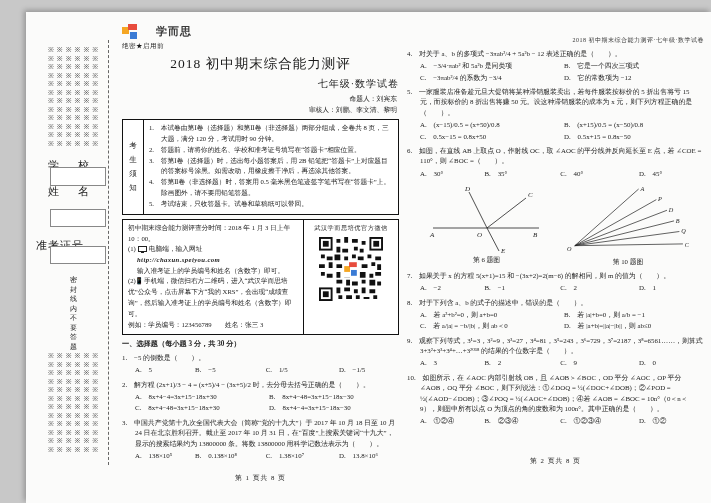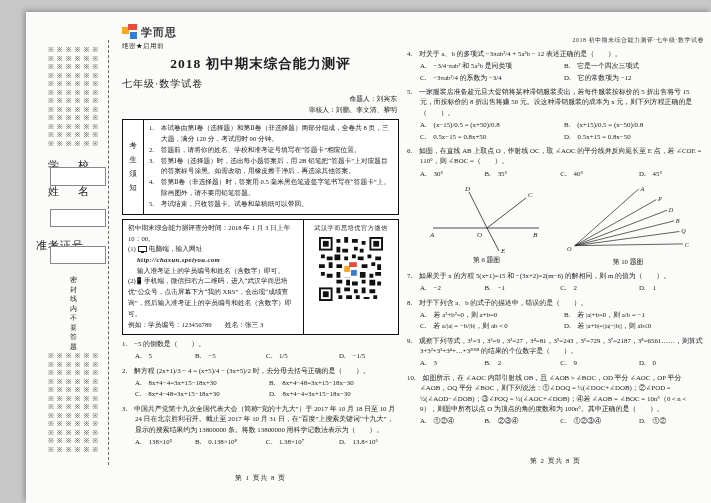--- a/index.html
+++ b/index.html
@@ -8,25 +8,25 @@
   #paper{position:absolute;left:26px;top:12px;right:0;bottom:0;background:#fbfbfa;box-shadow:-2px -2px 5px rgba(0,0,0,.25)}
   
   .stars{position:absolute;font-size:7px;line-height:8.5px;letter-spacing:3px;white-space:pre-line;color:#3d3d3d}
   .slabel{position:absolute;font-size:11px;letter-spacing:4px;width:58px;color:#222}
   .sbox{position:absolute;border:1px solid #888;background:#fff}
   .seal-vert{position:absolute;font-size:7px;line-height:9.5px;white-space:pre-line;text-align:center;color:#222}
   .sealline{position:absolute;border-left:1px dashed #666}
   
   #col1{position:absolute;left:122px;top:24px;width:277px}
   #col2{position:absolute;left:407px;top:36px;width:297px}
-  .brand{display:flex;align-items:center;gap:3px}
+  .brand{display:flex;align-items:flex-start;gap:18px}
   .brand-name{font-size:11px;font-weight:bold;color:#3a3a3a;letter-spacing:1px;font-family:"Liberation Sans",sans-serif}
   .classified{font-size:6.5px;margin-top:2px;letter-spacing:.5px}
-  .title{font-size:13.5px;font-weight:bold;text-align:center;margin-top:4px;letter-spacing:1px}
-  .subtitle{font-size:10px;text-align:left;margin-top:4px;letter-spacing:1px}
+  .title{font-size:13.5px;font-weight:normal;text-align:center;margin-top:4px;letter-spacing:1px}
+  .subtitle{font-size:10px;text-align:right;margin-top:4px;letter-spacing:1px}
   .authors{font-size:6.8px;text-align:right;margin-top:3px;line-height:1.55;padding-right:2px}
   .tbl{border:1.5px solid #111;display:flex;margin-top:4px;background:#fff}
   .notice-label{width:20px;border-right:1px solid #111;display:flex;align-items:center;justify-content:center;
                 font-size:7.5px;line-height:14px;white-space:pre-line;text-align:center}
   .notice-body{flex:1;padding:3px 5px 4px 5px;font-size:6.7px;line-height:1.62}
   .notice-item{padding-left:12px;text-indent:-12px}
   .query-left{flex:1;padding:3px 5px;font-size:6.7px;line-height:1.6}
   .query-right{width:90px;border-left:1px solid #111;display:flex;flex-direction:column;align-items:center;padding:4px 2px 2px 2px}
   .qr-caption{font-size:6.2px;letter-spacing:.5px}
   .url{font-style:italic;font-weight:bold;padding-left:9px;letter-spacing:.4px}
@@ -166,20 +166,21 @@
             <path d="M9 1h2v2H9z M13 0h2v3h-2z M17 1h3v2h-3z M22 2h2v2h-2z M9 5h2v3H9z M12 6h3v2h-3z M18 5h2v2h-2z M21 6h2v2h-2z M1 9h2v2H1z M4 10h3v2H4z M8 9h3v3H8z M13 10h2v3h-2z M17 9h2v2h-2z M20 10h3v2h-3z M25 9h2v2h-2z M29 10h3v2h-3z M0 14h3v2H0z M5 13h2v3H5z M9 14h3v2H9z M14 14h2v2h-2z M18 13h2v3h-2z M22 14h3v2h-3z M27 13h2v2h-2z M30 14h2v3h-2z M1 18h2v2H1z M4 19h3v2H4z M9 18h2v3H9z M13 19h3v2h-3z M18 18h2v2h-2z M21 18h3v3h-3z M26 19h2v2h-2z M29 18h3v2h-3z M9 22h3v2H9z M14 22h2v3h-2z M17 23h3v2h-3z M22 22h2v2h-2z M26 22h3v3h-3z M30 23h2v2h-2z M9 26h2v3H9z M13 26h3v2h-3z M18 27h2v2h-2z M22 26h2v3h-2z M26 27h3v2h-3z M10 30h2v2h-2z M14 30h3v2h-3z M19 30h2v2h-2z M23 31h3v1h-3z M28 30h2v2h-2z"></path>
           </g>
           <rect x="12" y="12" width="9" height="9" fill="#fff"></rect>
           <rect x="13" y="15" width="3" height="3" fill="#f5a623"></rect>
           <rect x="15.5" y="13" width="4" height="2.5" fill="#e84c3d"></rect>
           <rect x="16.5" y="17" width="3" height="3" fill="#3a7bd5"></rect>
         </svg>
       </div>
     </div>
 
+    <div class="part-title">一、选择题（每小题 3 分，共 30 分）</div>
 
     <div class="q">
       <div class="qtextwrap"><span class="qnum">1.</span>　<span>−5 的倒数是（　　）。</span></div>
       <div class="opts opts-4">
         <span>A.　5</span>
         <span>B.　−5</span>
         <span>C.　1/5</span>
         <span>D.　−1/5</span>
       </div>
     </div>

